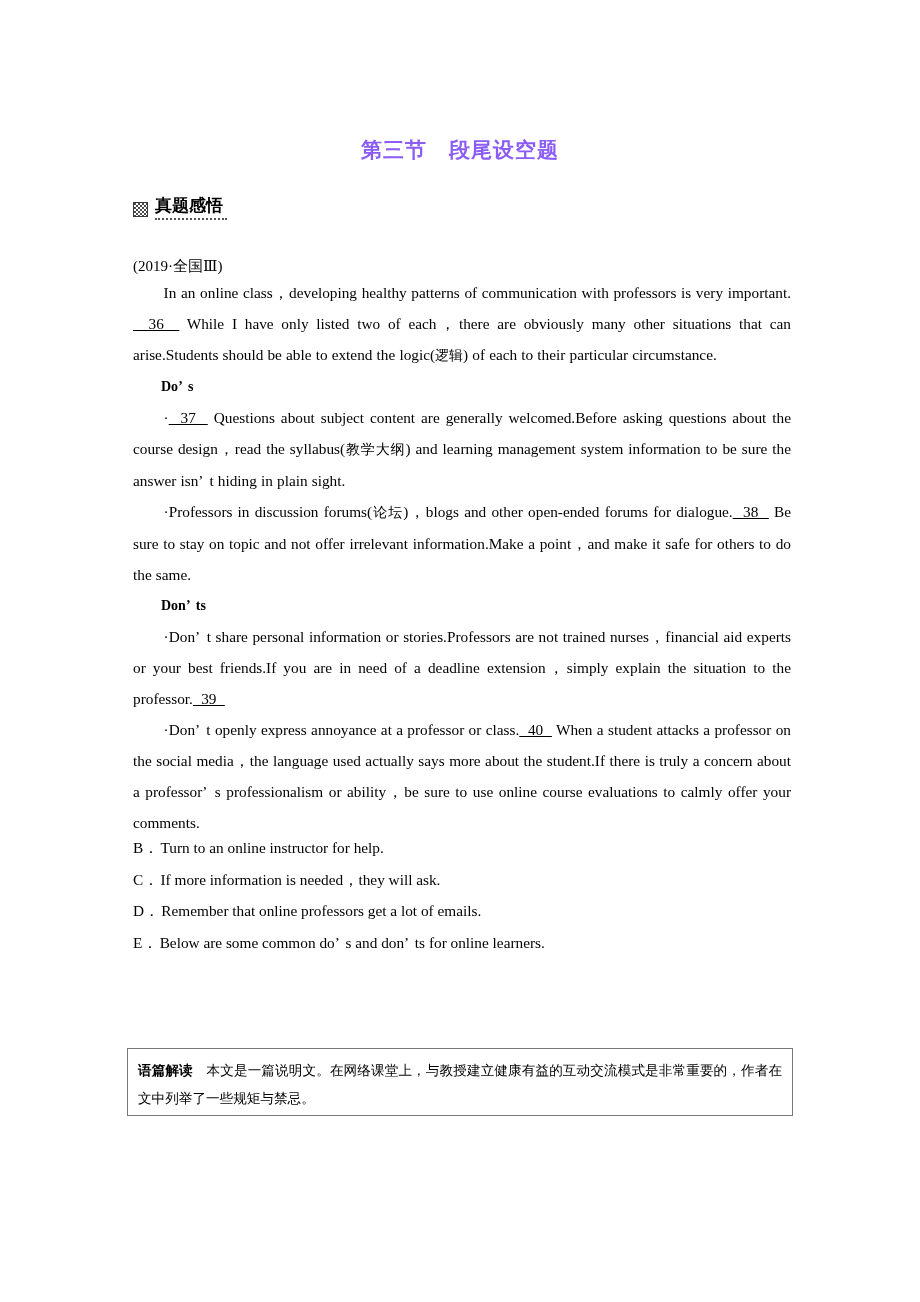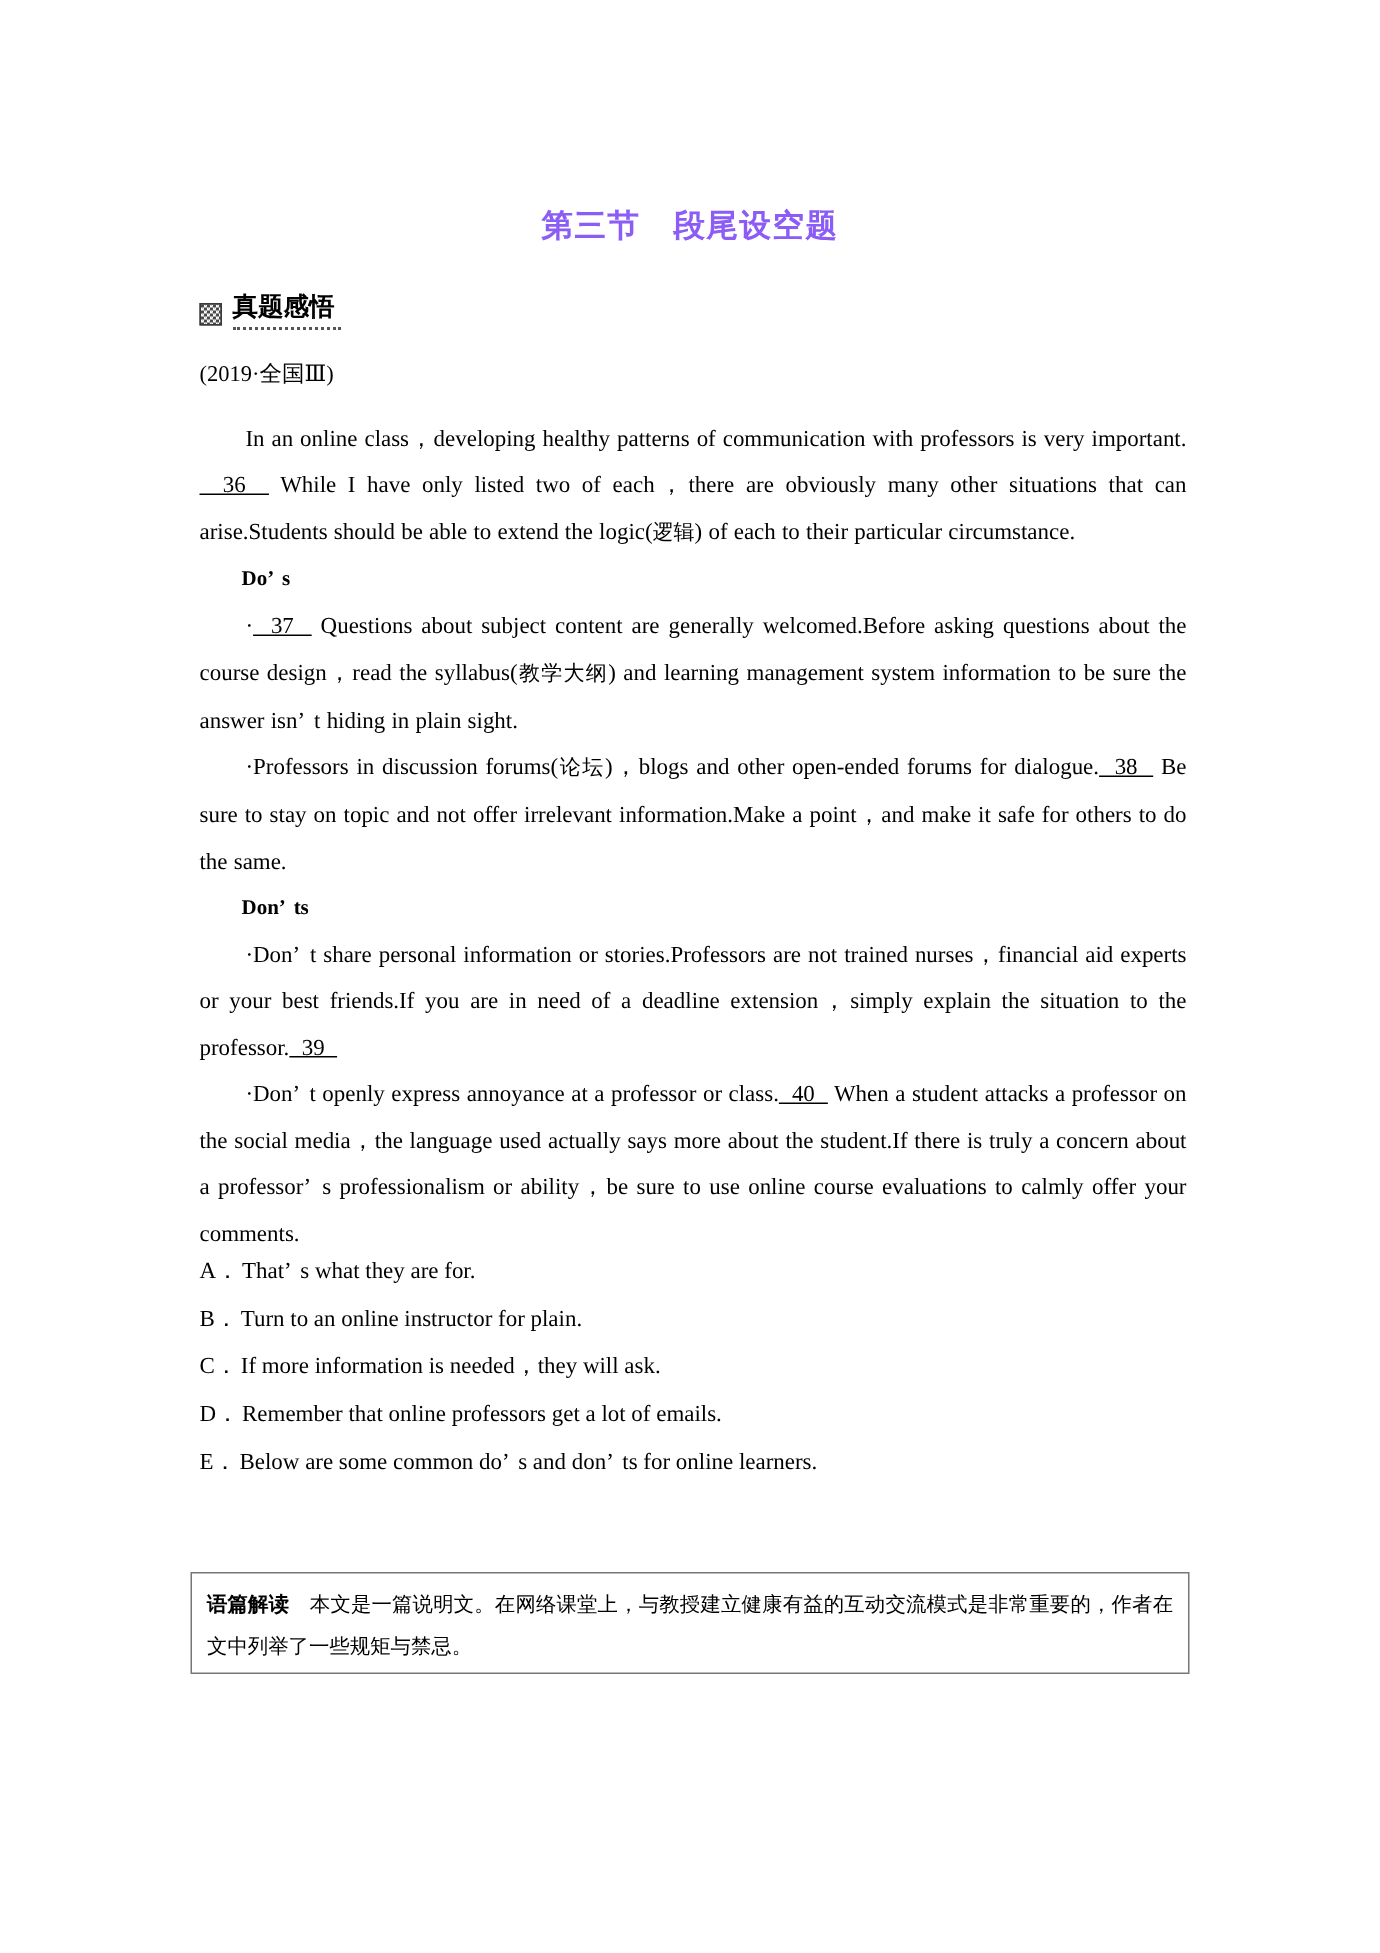--- a/index.html
+++ b/index.html
@@ -66,21 +66,21 @@
     line-height: 19px;
     padding-bottom: 3px;
     border-bottom: 2px dotted #555;
     padding-right: 4px;
   }
 
   
   .source-line {
     position: absolute;
     left: 133px;
-    top: 240px;
+    top: 256px;
     font-size: 15px;
     line-height: 20px;
   }
 
   
   .body-block {
     position: absolute;
     left: 133px;
     top: 277px;
     width: 658px;
@@ -166,22 +166,21 @@
       <p class="para"><span>In an online class，developing healthy patterns of communication with professors is very important.</span><span class="blank">  36  </span><span> While I have only listed two of each，there are obviously many other situations that can arise.Students should be able to extend the logic(</span><span class="cn">逻辑</span><span>) of each to their particular circumstance.</span></p>
       <p class="heading"><span>Do</span><span class="apos">’</span><span> s</span></p>
       <p class="para"><span>·</span><span class="blank">  37  </span><span>  Questions about subject content are generally welcomed.Before asking questions about the course design，read the syllabus(</span><span class="cn">教学大纲</span><span>) and learning management system information to be sure the answer isn</span><span class="apos">’</span><span> t hiding in plain sight.</span></p>
       <p class="para"><span>·Professors in discussion forums(</span><span class="cn">论坛</span><span>)，blogs and other open-ended forums for dialogue.</span><span class="blank">  38  </span><span> Be sure to stay on topic and not offer irrelevant information.Make a point，and make it safe for others to do the same.</span></p>
       <p class="heading"><span>Don</span><span class="apos">’</span><span> ts</span></p>
       <p class="para"><span>·Don</span><span class="apos">’</span><span> t share personal information or stories.Professors are not trained nurses，financial aid experts or your best friends.If you are in need of a deadline extension，simply explain the situation to the professor.</span><span class="blank">  39  </span></p>
       <p class="para"><span>·Don</span><span class="apos">’</span><span> t openly express annoyance at a professor or class.</span><span class="blank">  40  </span><span>  When a student attacks a professor on the social media，the language used actually says more about the student.If there is truly a concern about a professor</span><span class="apos">’</span><span> s professionalism or ability，be sure to use online course evaluations to calmly offer your comments.</span></p>
     </div>
 
   <div class="options">
-      <p class="opt"><span class="opt-label">A．</span><span><span>That</span><span class="apos">’</span><span> s what they are for.</span></span></p>
-      <p class="opt"><span class="opt-label">B．</span><span><span>Turn to an online instructor for plain.</span></span></p>
+      <p class="opt"><span class="opt-label">B．</span><span><span>Turn to an online instructor for help.</span></span></p>
       <p class="opt"><span class="opt-label">C．</span><span><span>If more information is needed，they will ask.</span></span></p>
       <p class="opt"><span class="opt-label">D．</span><span><span>Remember that online professors get a lot of emails.</span></span></p>
       <p class="opt"><span class="opt-label">E．</span><span><span>Below are some common do</span><span class="apos">’</span><span> s and don</span><span class="apos">’</span><span> ts for online learners.</span></span></p>
     </div>
 
   <div class="analysis-box">
     <div class="analysis-text">
       <span class="analysis-label">语篇解读</span><span>　</span><span>本文是一篇说明文。在网络课堂上，与教授建立健康有益的互动交流模式是非常重要的，作者在文中列举了一些规矩与禁忌。</span>
     </div>
   </div>

